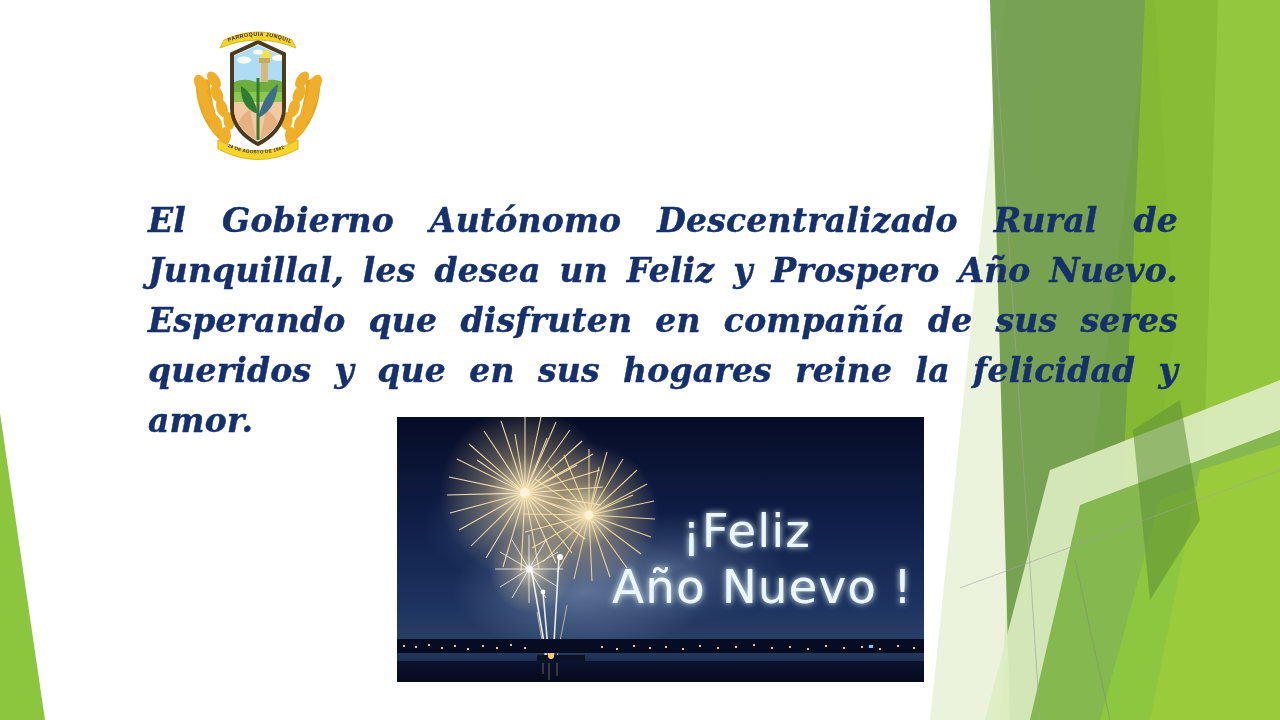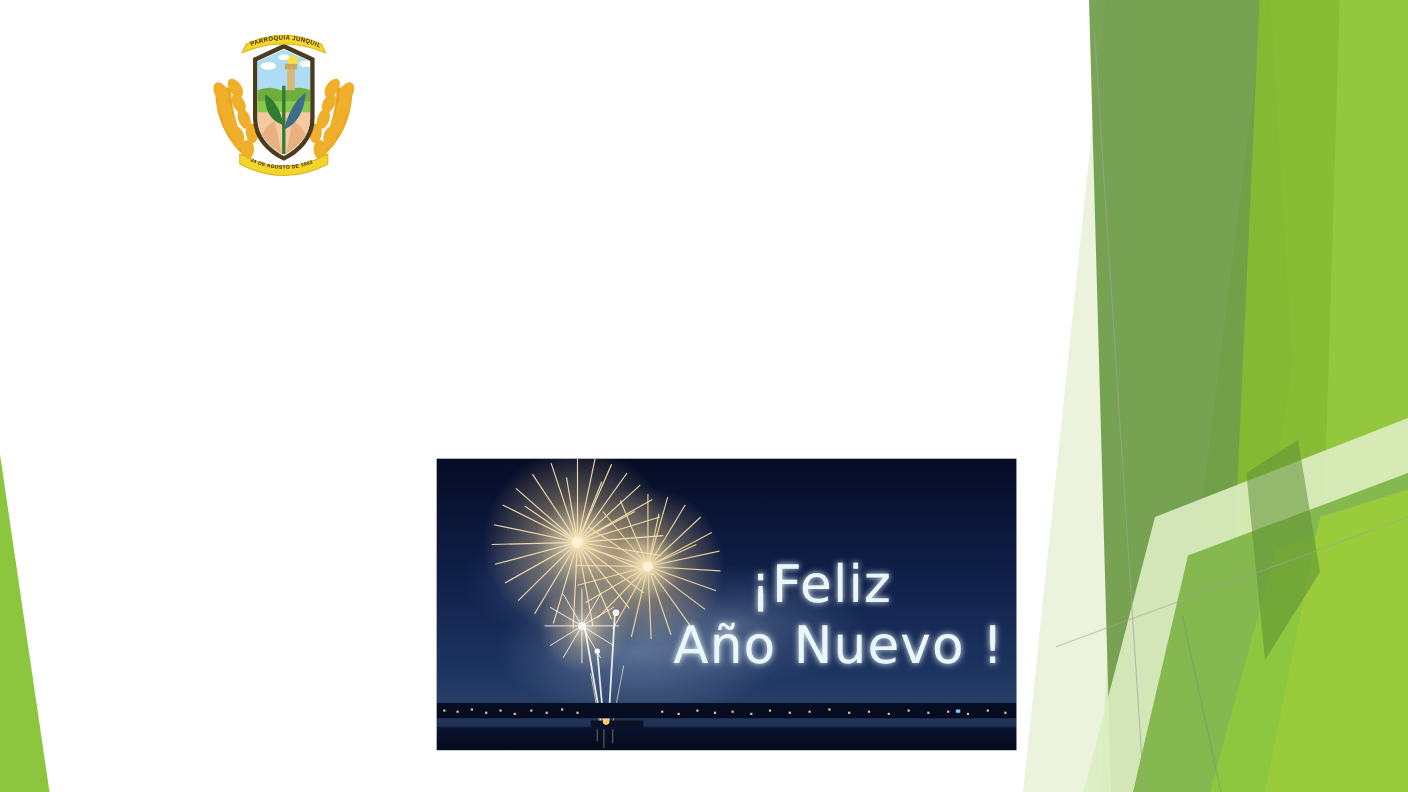--- a/index.html
+++ b/index.html
@@ -169,20 +169,21 @@
 
     <g>
       <path d="M34 118 Q74 140 114 118 L114 127 Q74 148 34 127 Z" fill="#F4D52B" stroke="#D9B61F" stroke-width="1"></path>
       <path id="bannerArcBot" d="M38 122 Q74 141 110 122" fill="none"></path>
       <text font-size="4.6" font-weight="bold" fill="#3A2C10" letter-spacing="0.3">
         <textPath href="#bannerArcBot" startOffset="8%">24 DE AGOSTO DE 1902</textPath>
       </text>
     </g>
   </svg>
 
+  <div id="body-text">El Gobierno Autónomo Descentralizado Rural de Junquillal, les desea un Feliz y Prospero Año Nuevo. Esperando que disfruten en compañía de sus seres queridos y que en sus hogares reine la felicidad y amor.</div>
 
   <div id="picture">
     <svg viewBox="0 0 527 265" width="527" height="265">
       <defs>
         <linearGradient id="skyGrad" x1="0" y1="0" x2="0" y2="1">
           <stop offset="0%" stop-color="#060c26"></stop>
           <stop offset="42%" stop-color="#10204a"></stop>
           <stop offset="72%" stop-color="#1d3460"></stop>
           <stop offset="86%" stop-color="#2b4168"></stop>
           <stop offset="100%" stop-color="#0a1330"></stop>

